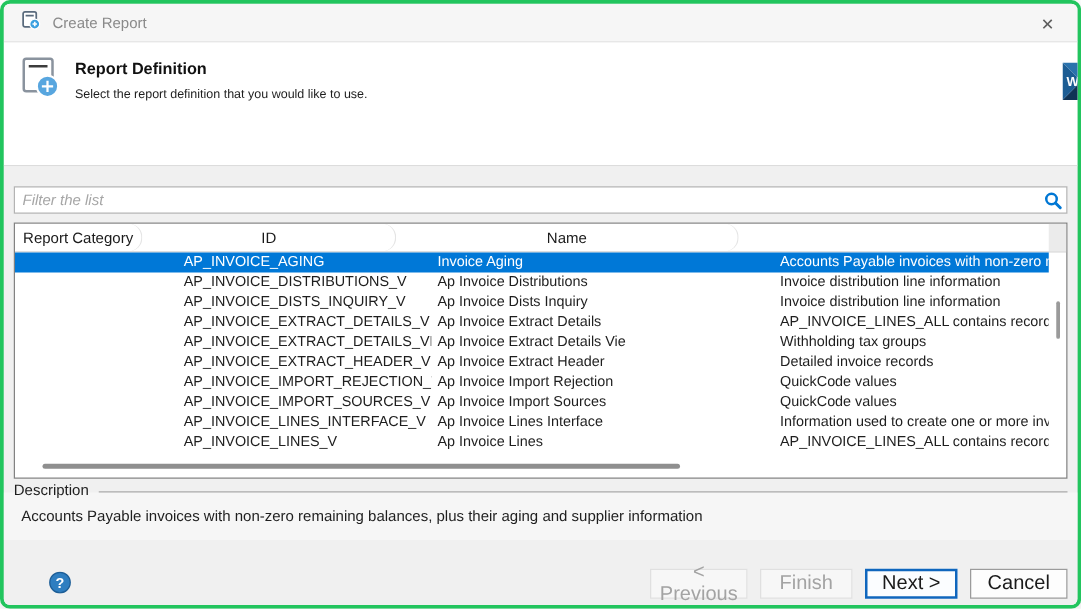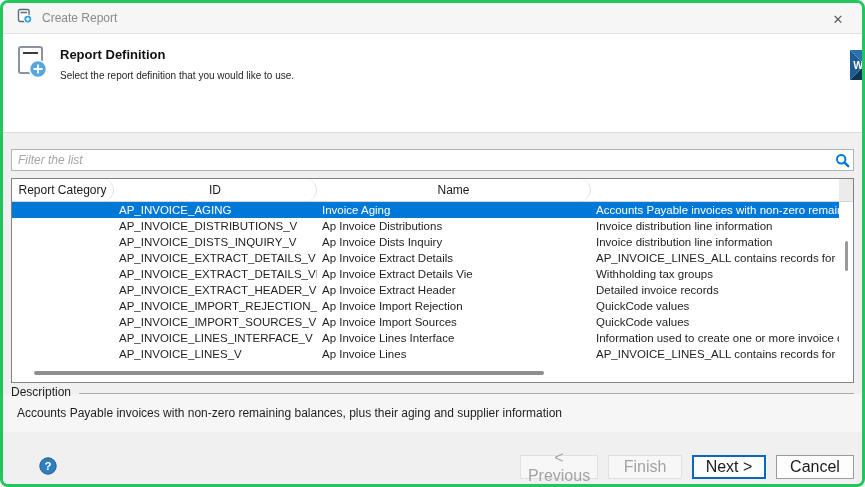--- a/index.html
+++ b/index.html
@@ -52,21 +52,21 @@
     font-size:12px;color:#1a1a1a;display:flex;align-items:center;justify-content:center;
     border-right:1px solid #e4e4e4;height:100%;cursor:pointer;border-radius:11px;
   }
   .th:last-child{border-right:none;}
   .col-category{width:102px;}
   .col-id{width:203px;}
   .col-name{width:274px;}
   .col-description{flex:1;}
   .head-corner{position:absolute;right:0;top:0;width:14px;height:22px;background:#ebebeb;}
   .rows{position:relative;}
-  .trow{display:flex;height:16px;align-items:flex-start;width:calc(100% - 14px);cursor:default;}
+  .trow{display:flex;height:16px;align-items:flex-start;width:calc(100% - 14px);cursor:default;padding-left:28px;}
   .trow .cell{
     font-size:11.5px;color:#1e1e1e;white-space:nowrap;overflow:hidden;
     height:100%;display:flex;align-items:center;padding-left:5px;
   }
   .trow .cell-category{width:102px;}
   .trow .cell-id{width:203px;}
   .trow .cell-name{width:274px;}
   .trow .cell-description{flex:1;}
   .trow.selected{background:#0078d7;}
   .trow.selected .cell{color:#ffffff;}

